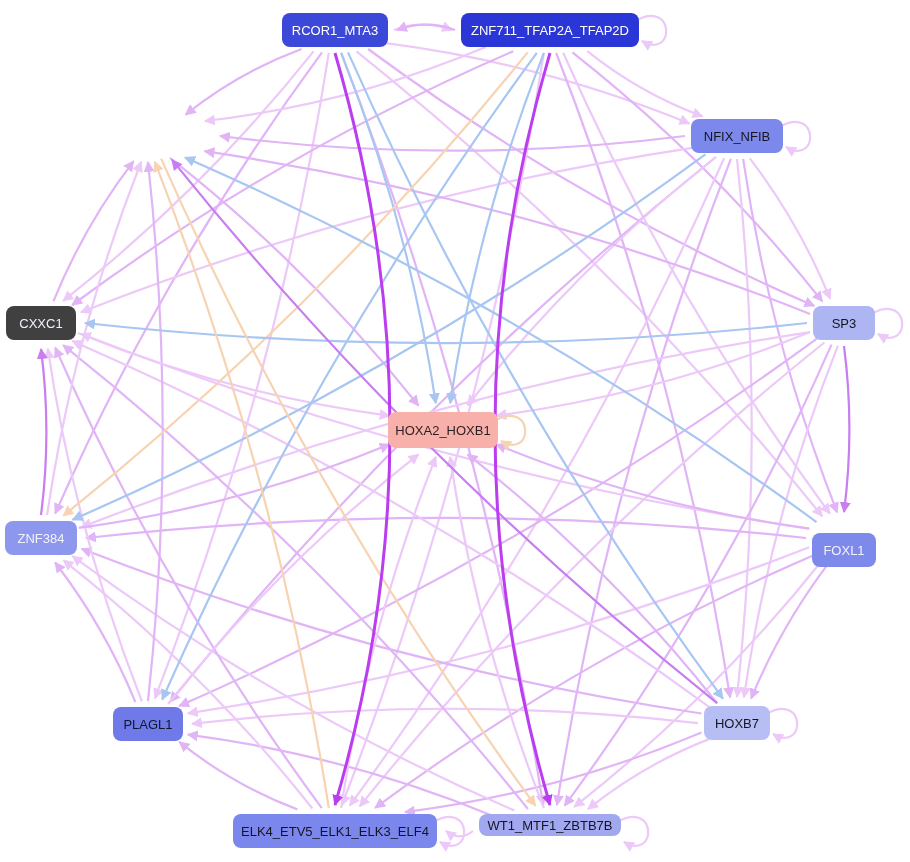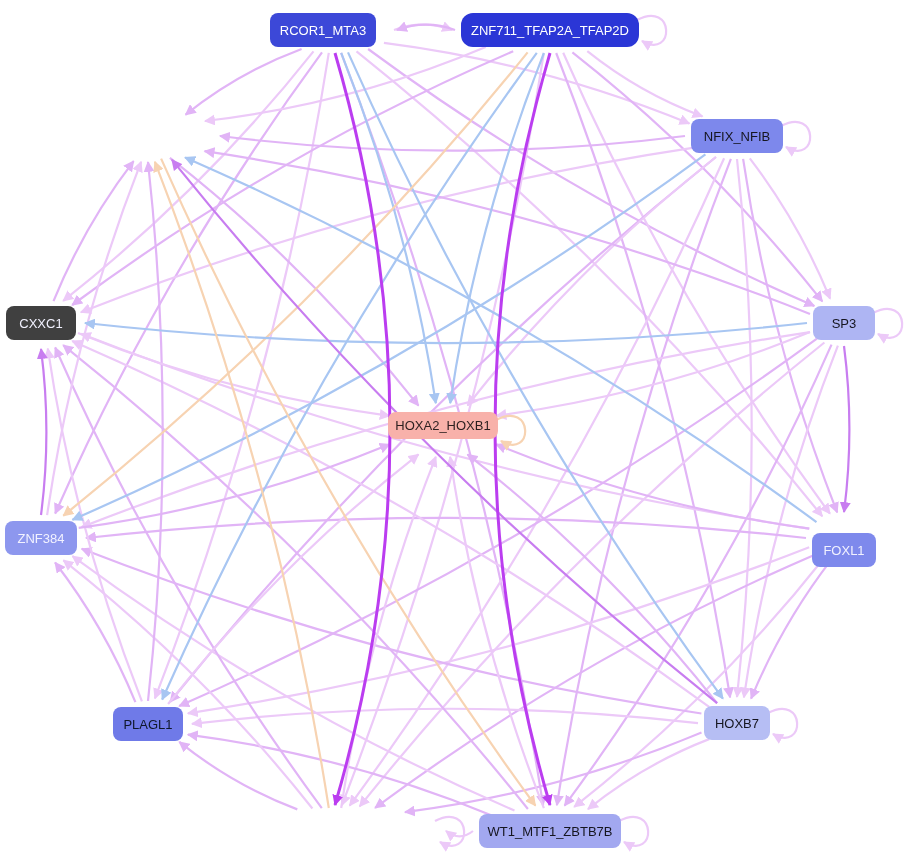--- a/index.html
+++ b/index.html
@@ -133,47 +133,50 @@
       <path d="M550.0,53.0 Q440.0,429.0 550.0,805.0" fill="none" stroke="#bb3df0" stroke-width="3" marker-end="url(#arrow-mag)"></path>
       <path d="M637,20 C 675,0 675,60 642,41" fill="none" stroke="#ecc9f8" stroke-width="2.2" marker-end="url(#arrow-lav)"></path>
       <path d="M781,126 C 819,106 819,166 786,147" fill="none" stroke="#ecc9f8" stroke-width="2.2" marker-end="url(#arrow-lav)"></path>
       <path d="M873,313 C 911,293 911,353 878,334" fill="none" stroke="#ecc9f8" stroke-width="2.2" marker-end="url(#arrow-lav)"></path>
       <path d="M768,713 C 806,693 806,753 773,734" fill="none" stroke="#ecc9f8" stroke-width="2.2" marker-end="url(#arrow-lav)"></path>
       <path d="M619,821 C 657,801 657,861 624,842" fill="none" stroke="#ecc9f8" stroke-width="2.2" marker-end="url(#arrow-lav)"></path>
       <path d="M435,821 C 473,801 473,861 440,842" fill="none" stroke="#ecc9f8" stroke-width="2.2" marker-end="url(#arrow-lav)"></path>
       <path d="M496,420 C 534,400 534,460 501,441" fill="none" stroke="#f7d3b2" stroke-width="2.2" marker-end="url(#arrow-peach)"></path>
     </svg>
   <div id="node-layer">
-      <div class="node" style="left: 270px; top: 13px; width: 106px; height: 34px; background: rgb(60, 72, 216); color: rgb(255, 255, 255);">
+      <div class="node" style="left: 282px; top: 13px; width: 106px; height: 34px; background: rgb(60, 72, 216); color: rgb(255, 255, 255);">
         <span>RCOR1_MTA3</span>
       </div>
-      <div class="node" style="left: 461px; top: 13px; width: 178px; height: 34px; background: rgb(43, 54, 214); color: rgb(255, 255, 255); border-radius: 12px;">
+      <div class="node" style="left: 461px; top: 13px; width: 178px; height: 34px; background: rgb(43, 54, 214); color: rgb(255, 255, 255);">
         <span>ZNF711_TFAP2A_TFAP2D</span>
       </div>
       <div class="node" style="left: 691px; top: 119px; width: 92px; height: 34px; background: rgb(125, 136, 236); color: rgb(21, 21, 31);">
         <span>NFIX_NFIB</span>
       </div>
       <div class="node" style="left: 813px; top: 306px; width: 62px; height: 34px; background: rgb(174, 181, 243); color: rgb(21, 21, 31);">
         <span>SP3</span>
       </div>
       <div class="node" style="left: 812px; top: 521px; width: 64px; height: 34px; background: rgb(126, 137, 236); color: rgb(242, 242, 255); margin-top: 12px;">
         <span>FOXL1</span>
       </div>
       <div class="node" style="left: 704px; top: 706px; width: 66px; height: 34px; background: rgb(182, 190, 244); color: rgb(21, 21, 31);">
         <span>HOXB7</span>
       </div>
-      <div class="node" style="left: 479px; top: 814px; width: 142px; height: 34px; background: rgb(162, 168, 240); color: rgb(21, 21, 31);">
+      <div class="node" style="left: 479px; top: 814px; width: 142px; height: 22px; background: rgb(162, 168, 240); color: rgb(21, 21, 31);">
         <span>WT1_MTF1_ZBTB7B</span>
+      </div>
+      <div class="node" style="left: 233px; top: 814px; width: 204px; height: 34px; background: rgb(123, 135, 236); color: rgb(21, 21, 31);">
+        <span>ELK4_ETV5_ELK1_ELK3_ELF4</span>
       </div>
       <div class="node" style="left: 113px; top: 707px; width: 70px; height: 34px; background: rgb(111, 122, 232); color: #0f172a; text-align: center;">
         <span>PLAGL1</span>
       </div>
       <div class="node" style="left: 5px; top: 521px; width: 72px; height: 34px; background: rgb(141, 151, 238); color: rgb(242, 242, 255); text-align: right;">
         <span>ZNF384</span>
       </div>
       <div class="node" style="left: 6px; top: 306px; width: 70px; height: 34px; background: #404040; color: rgb(242, 242, 255);">
         <span>CXXC1</span>
       </div>
-      <div class="node" style="left: 388px; top: 412px; width: 110px; height: 27px; background: rgb(248, 177, 170); color: rgb(43, 31, 31);">
+      <div class="node" style="left: 388px; top: 412px; width: 110px; height: 36px; background: rgb(248, 177, 170); color: rgb(43, 31, 31);">
         <span>HOXA2_HOXB1</span>
       </div>
     </div>
 </div>
 
 </body></html>

